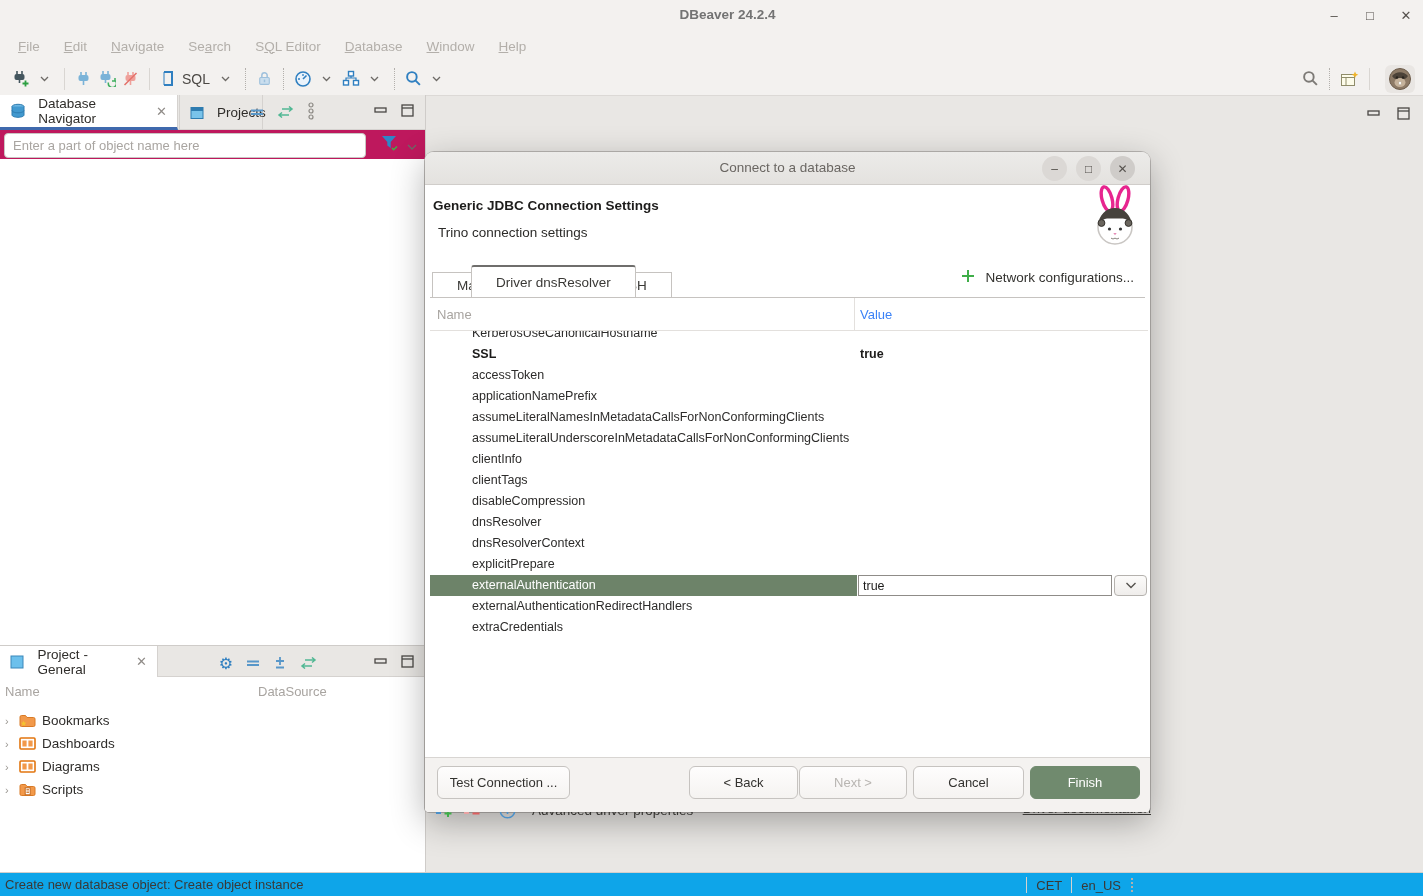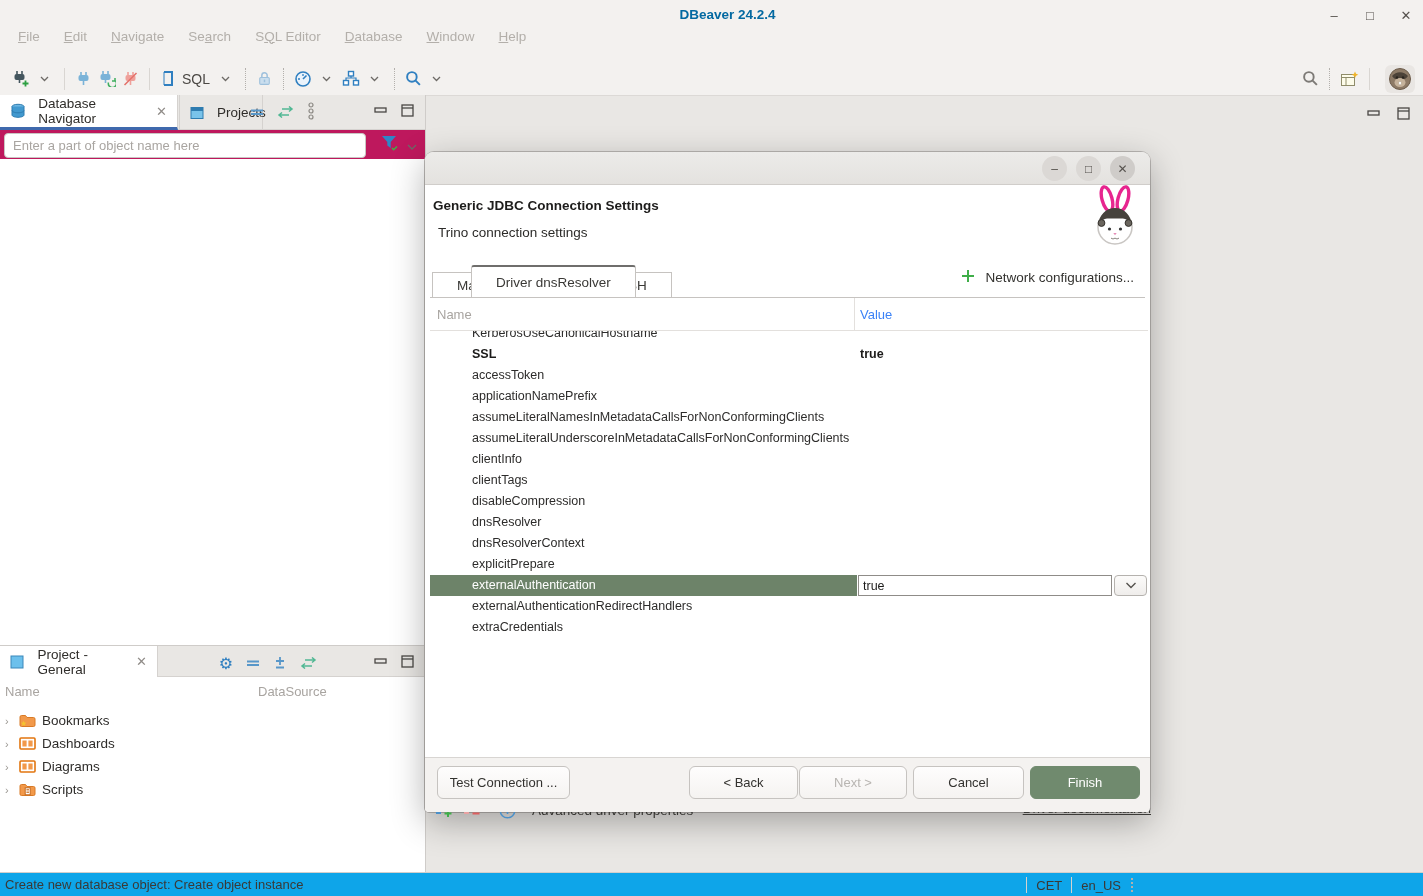--- a/index.html
+++ b/index.html
@@ -1,25 +1,25 @@
 <!DOCTYPE html>
 <html style="--sel-green: #6d8369; --finish-green: #708a6e; --tab-accent: #3f69ad;"><head>
 <meta charset="utf-8">
 <style>
   * { margin:0; padding:0; box-sizing:border-box; }
   html,body { width:1423px; height:896px; font-family:"Liberation Sans", sans-serif; }
   .app { position:relative; width:1423px; height:896px; background:#f3f1ef; overflow:hidden; }
 
   
   .titlebar { position:absolute; left:0; top:0; width:1423px; height:30px; background:#f3f1ef; }
-  .titlebar .title { position:absolute; left:0; right:0; top:7px; text-align:center; font-size:13.5px; font-weight:700; color:#0369a1;padding-left:32px; }
+  .titlebar .title { position:absolute; left:0; right:0; top:7px; text-align:center; font-size:13.5px; font-weight:700; color:#737373;padding-left:32px; }
   .win-controls { position:absolute; right:6px; top:0; height:30px; display:flex; align-items:center; gap:14px; }
   .win-btn { width:22px; height:22px; display:flex; align-items:center; justify-content:center; color:#55514d; font-size:13px; cursor:default; }
 
-  .menubar { position:absolute; left:0; top:20px; width:1423px; height:32px; display:flex; align-items:center; padding-left:8px; gap:4px; }
+  .menubar { position:absolute; left:0; top:30px; width:1423px; height:32px; display:flex; align-items:center; padding-left:8px; gap:4px; }
   .menu-item { font-size:13.5px; color:#b3afaa; padding:4px 10px; }
   .menu-item .mn { text-decoration:underline; }
 
   .toolbar { position:absolute; left:0; top:62px; width:1423px; height:33px; display:flex; align-items:center; padding-left:8px; }
   .tb-item { height:26px; min-width:22px; display:flex; align-items:center; justify-content:center; padding:0 3px; border-radius:3px; }
   .tb-chev { padding:0 2px; margin-right:2px; }
   .sep-line { width:1px; height:22px; background:#d9d6d2; margin:0 7px; }
   .sep-dot { width:1px; height:22px; border-left:1px dotted #b3b0ac; margin:0 7px; }
   .sql-label { font-size:14px; color:#4b4844; margin:0 4px 0 2px; }
   .tb-right { position:absolute; right:8px; top:62px; height:33px; display:flex; align-items:center; }
@@ -418,20 +418,21 @@
       <span class="st-sep"></span>
       <span>CET</span>
       <span class="st-sep"></span>
       <span>en_US</span>
       <span class="grip"></span>
     </div>
   </div>
 
   <div class="dialog">
     <div class="dlg-titlebar">
+      <div class="dlg-title">Connect to a database</div>
       <div class="dlg-ctrl" style="right:83px;">–</div>
       <div class="dlg-ctrl" style="right:49px;">□</div>
       <div class="dlg-ctrl" style="right:15px;background:#cfccc9;">✕</div>
     </div>
     <div class="dlg-heading">Generic JDBC Connection Settings</div>
     <div class="dlg-subheading">Trino connection settings</div>
     <div class="bunny">
       <svg width="50" height="62" viewBox="0 0 50 62">
         <ellipse cx="17" cy="14" rx="5" ry="12.5" fill="#fff" stroke="#e7258f" stroke-width="3.4" transform="rotate(-15 17 14)"></ellipse>
         <ellipse cx="33" cy="14" rx="5" ry="12.5" fill="#fff" stroke="#e7258f" stroke-width="3.4" transform="rotate(15 33 14)"></ellipse>

